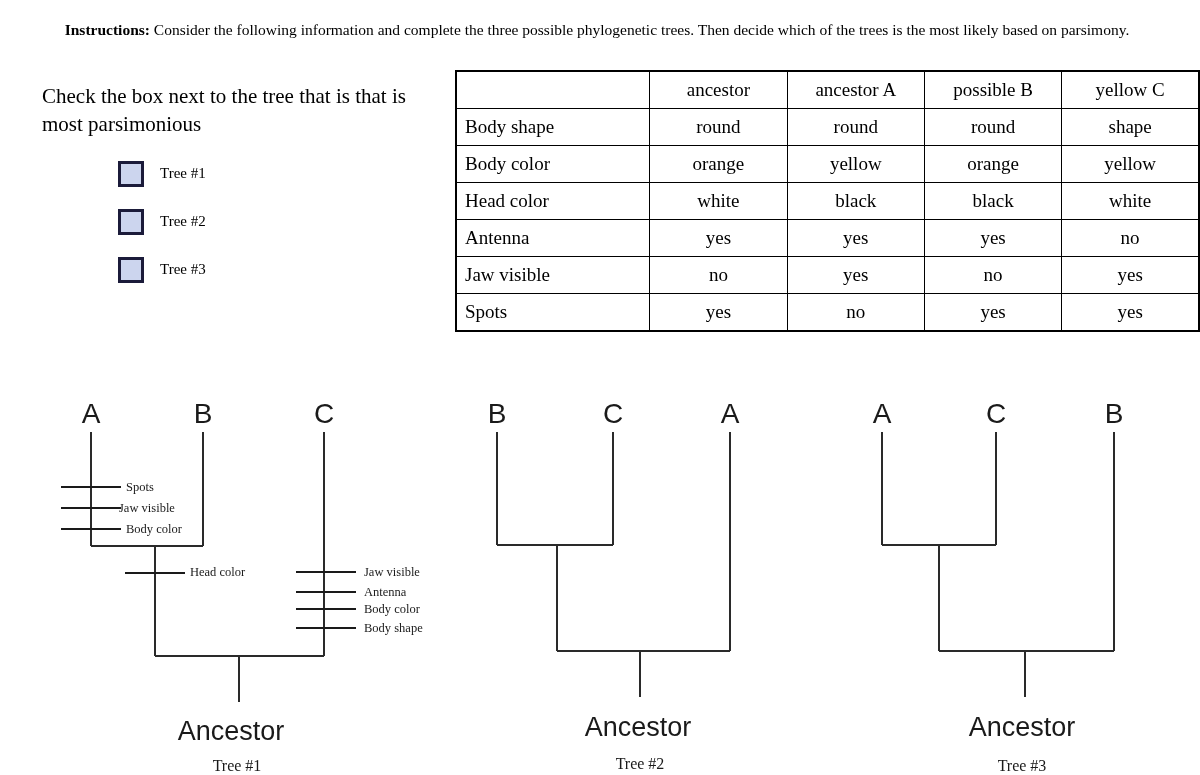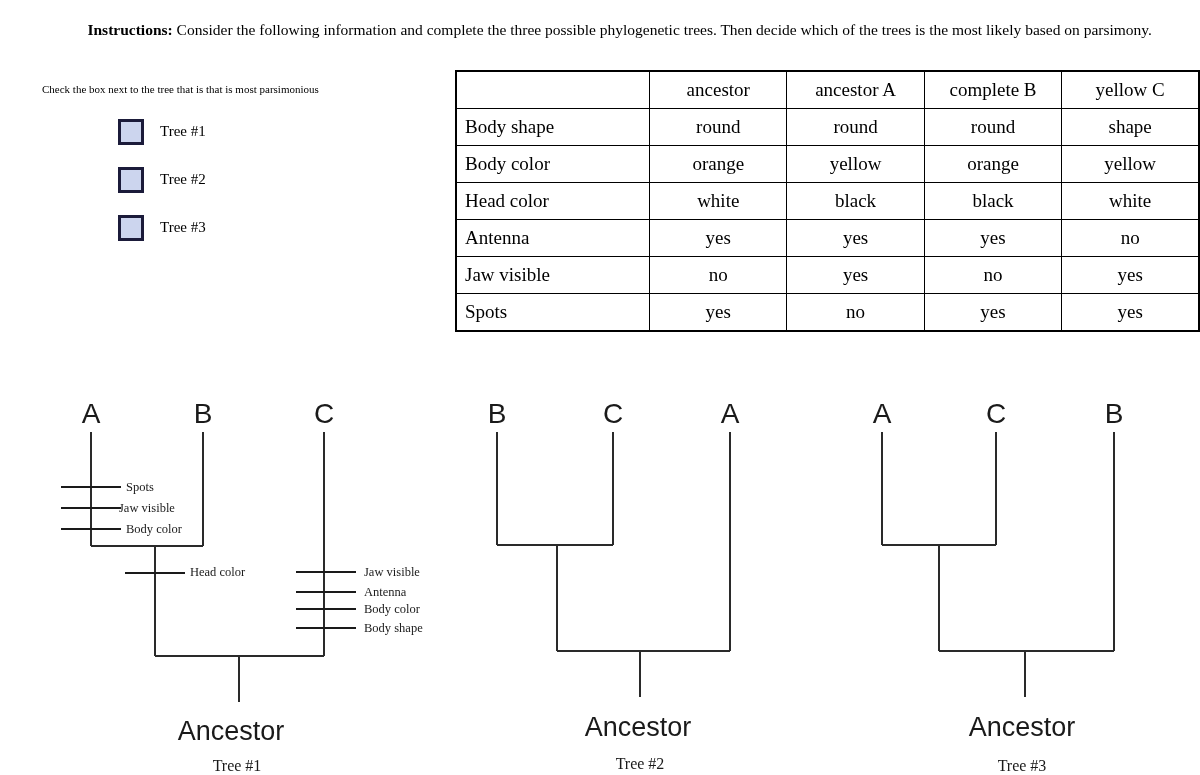--- a/index.html
+++ b/index.html
@@ -18,35 +18,35 @@
 
   
   #instructions {
     position: absolute;
     left: 42px;
     top: 20px;
     width: 1110px;
     font-family: "Liberation Serif", serif;
     font-size: 15.5px;
     line-height: 1.35;
-    text-align: right;
+    text-align: center;
   }
   #instructions .lead {
     font-weight: bold;
   }
 
   
   #check-panel {
     position: absolute;
     left: 42px;
     top: 82px;
     width: 400px;
   }
   #check-prompt {
-    font-size: 11px;
+    font-size: 21px;
     line-height: 1.35;
     width: 390px;
   }
   .check-row {
     display: flex;
     align-items: center;
     margin-top: 22px;
     margin-left: 76px;
   }
   .check-row:first-of-type { margin-top: 28px; }
@@ -178,21 +178,21 @@
     <div class="check-label">Tree #3</div>
   </div>
 </div>
 
 <table id="traits-table">
   <thead>
     <tr>
       <th class="corner"></th>
       <th class="sp">ancestor</th>
       <th class="sp">ancestor A</th>
-      <th class="sp">complete B</th>
+      <th class="sp">possible B</th>
       <th class="sp">yellow C</th>
     </tr>
   </thead>
   <tbody>
     <tr>
       <td class="rowhdr">Body shape</td>
       <td class="val">round</td>
       <td class="val">round</td>
       <td class="val">round</td>
       <td class="val">shape</td>

